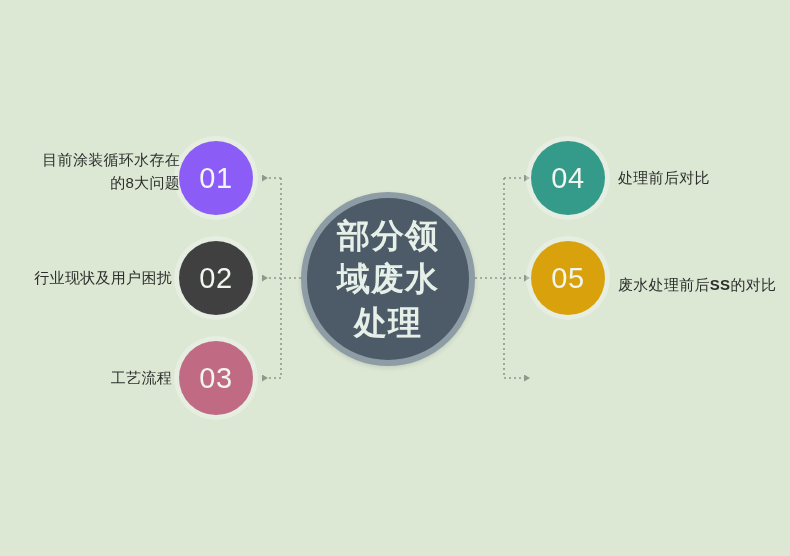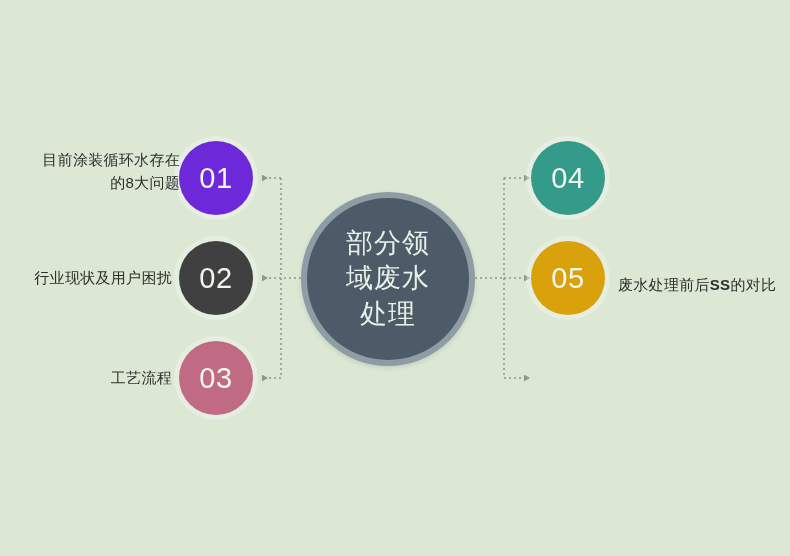--- a/index.html
+++ b/index.html
@@ -42,25 +42,25 @@
     background: #4c5b67;
     border: 6px solid #8e9da5;
     box-sizing: border-box;
     box-shadow: 0 2px 4px rgba(90,110,95,0.18);
     display: flex;
     align-items: center;
     justify-content: center;
   }
   .hub-text {
     color: #e7f0e8;
-    font-size: 27px;
+    font-size: 33px;
     line-height: 1.32;
     text-align: center;
     letter-spacing: 1px;
-    font-weight: 400;
+    font-weight: 700;
     white-space: pre-line;
   }
 
   
   .node {
     position: absolute;
     width: 74px;
     height: 74px;
     border-radius: 50%;
     display: flex;
@@ -69,21 +69,21 @@
     box-shadow: 0 0 0 5px rgba(255,255,255,0.30);
   }
   .node-num {
     color: #f1f6ee;
     font-size: 29px;
     font-weight: 400;
     letter-spacing: 0.5px;
     line-height: 1;
   }
 
-  .n01 { left: 179px; top: 141px; background: #6d28d9; }
+  .n01 { left: 179px; top: 141px; background: #8b5cf6; }
   .n02 { left: 179px; top: 241px; background: #404040; }
   .n03 { left: 179px; top: 341px; background: #c06a83; }
   .n04 { left: 531px; top: 141px; background: #349a8a; }
   .n05 { left: 531px; top: 241px; background: #d9a20c; text-align: center; }
   .n06 { left: 531px; top: 341px; background: #c06a83; }
 
   
   .label {
     position: absolute;
     font-size: 15px;
@@ -169,15 +169,16 @@
     <span class="node-num">05</span>
   </div>
 
   <div class="label label-left l01">
     <div>目前涂装循环水存在</div>
     <div>的8大问题</div>
   </div>
   <div class="label label-left l03">工艺流程</div>
   <div class="label label-left l02">行业现状及用户困扰</div>
 
+  <div class="label label-right r04">处理前后对比</div>
   <div class="label label-right r05"><span>废水处理前后</span><b>SS</b><span>的对比</span></div>
 
 </div>
 
 </body></html>

